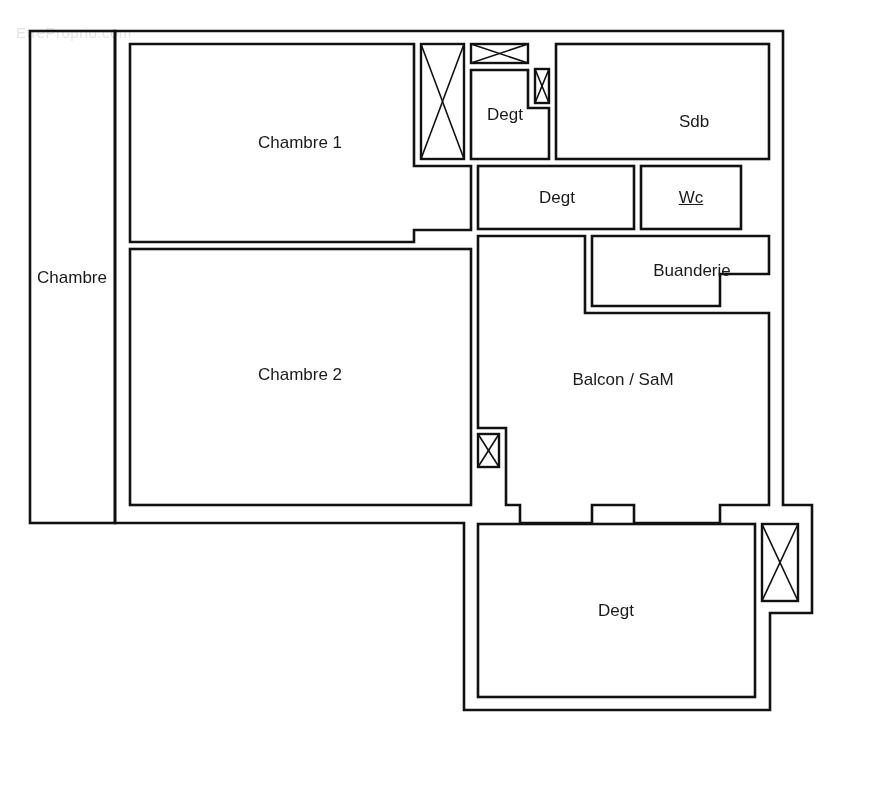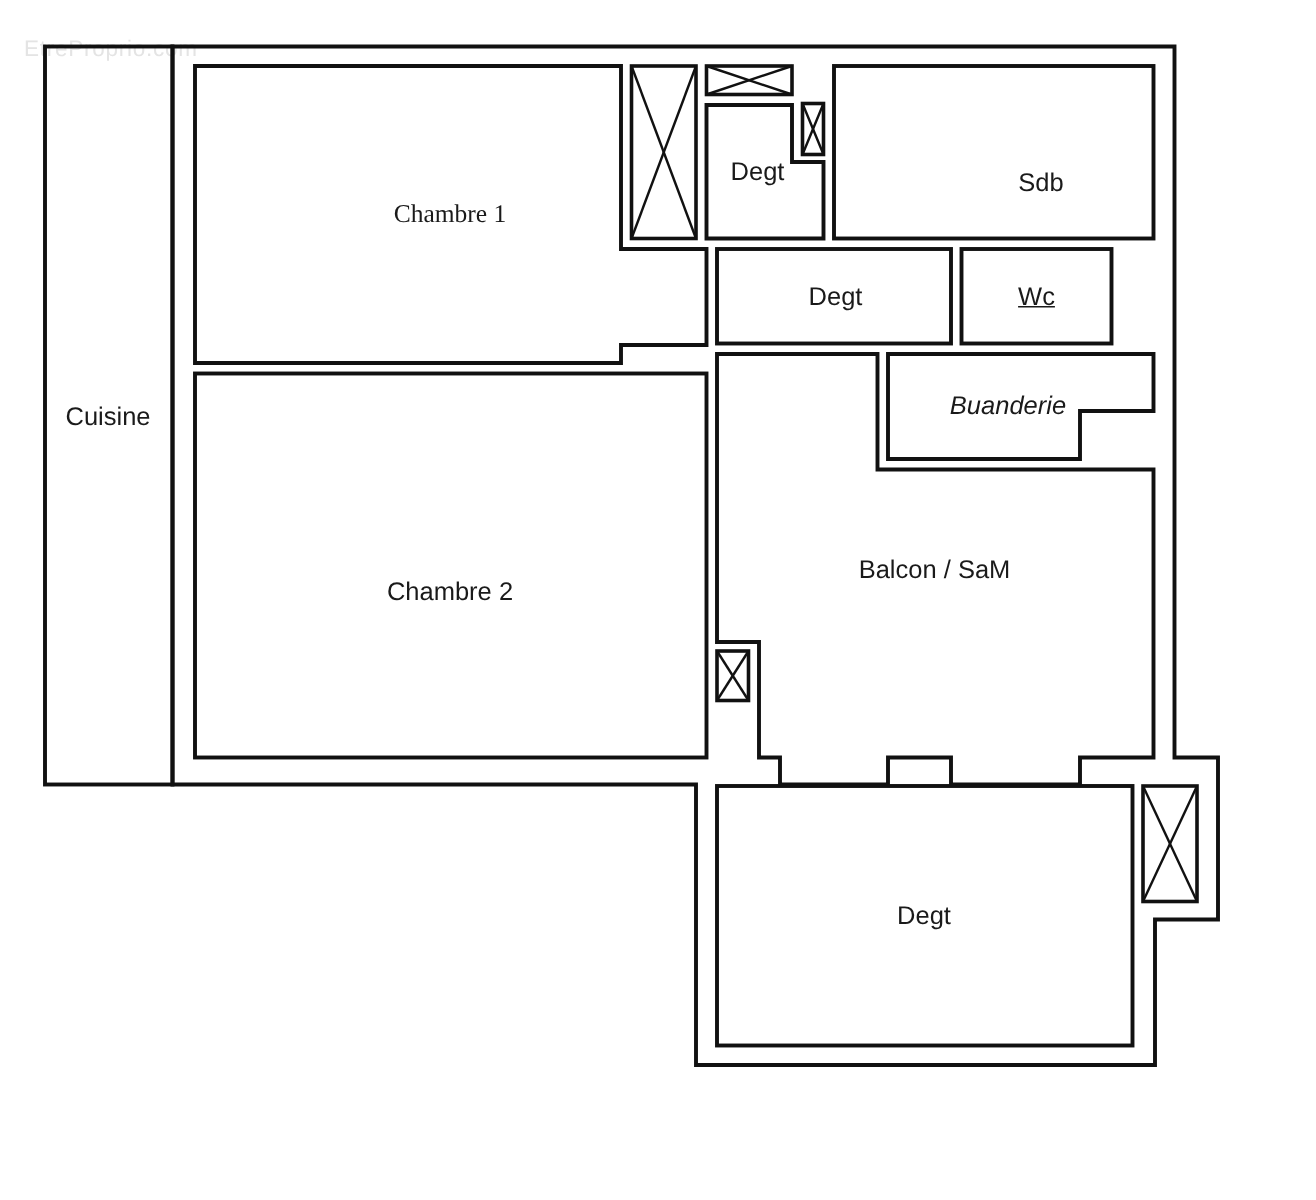--- a/index.html
+++ b/index.html
@@ -79,23 +79,23 @@
 
     <rect class="wall" x="478" y="524" width="277" height="173"></rect>
 
     <g>
       <rect class="duct" x="762" y="524" width="36" height="77"></rect>
       <line class="duct-x" x1="762" y1="524" x2="798" y2="601"></line>
       <line class="duct-x" x1="798" y1="524" x2="762" y2="601"></line>
     </g>
   </svg>
 
-  <div class="room-label" style="left:72px; top:278px;">Cuisine</div>
-  <div class="room-label" style="left:300px; top:143px;font-family:Liberation Serif, serif;">Chambre 1</div>
-  <div class="room-label" style="left:300px; top:395px;">Chambre 2</div>
+  <div class="room-label" style="left:72px; top:278px;">Chambre</div>
+  <div class="room-label" style="left:300px; top:143px;">Chambre 1</div>
+  <div class="room-label" style="left:300px; top:375px;">Chambre 2</div>
   <div class="room-label" style="left:505px; top:115px;">Degt</div>
   <div class="room-label" style="left:694px; top:101px;margin-top:21px;">Sdb</div>
   <div class="room-label" style="left:557px; top:198px;">Degt</div>
   <div class="room-label" style="left:691px; top:198px;text-decoration:underline;">Wc</div>
-  <div class="room-label" style="left:672px; top:271px;font-style:italic;">Buanderie</div>
+  <div class="room-label" style="left:692px; top:271px;">Buanderie</div>
   <div class="room-label" style="left:623px; top:380px;">Balcon / SaM</div>
   <div class="room-label" style="left:616px; top:611px;">Degt</div>
 </div>
 
 </body></html>

